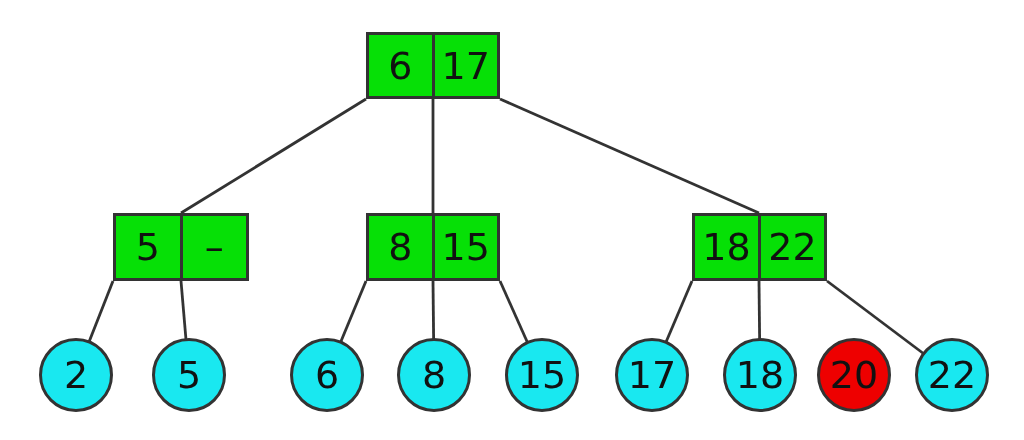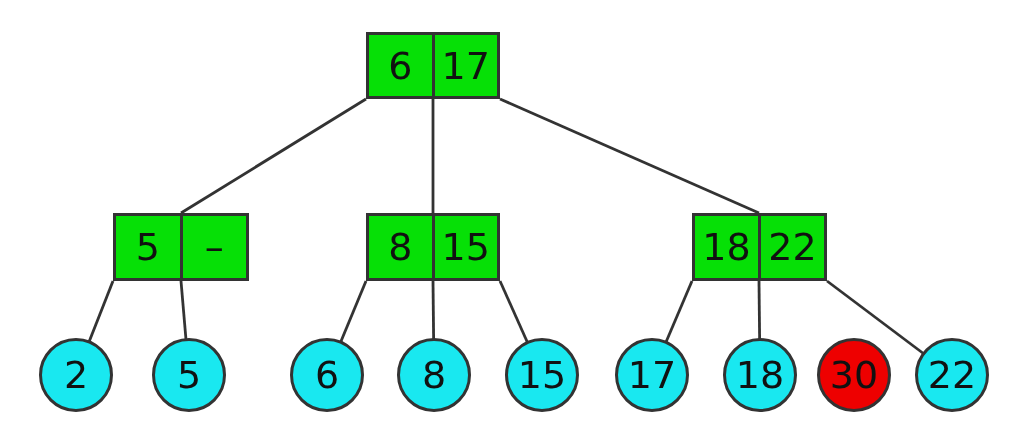--- a/index.html
+++ b/index.html
@@ -110,16 +110,16 @@
     <span class="cell">22</span>
   </div>
 
   <div class="leaf" style="left:39px;  top:338px;">2</div>
   <div class="leaf" style="left:152px; top:338px;">5</div>
   <div class="leaf" style="left:290px; top:338px;">6</div>
   <div class="leaf" style="left:397px; top:338px;">8</div>
   <div class="leaf" style="left:505px; top:338px;">15</div>
   <div class="leaf" style="left:615px; top:338px;">17</div>
   <div class="leaf" style="left:723px; top:338px;">18</div>
-  <div class="leaf highlight" style="left:817px; top:338px;">30</div>
+  <div class="leaf highlight" style="left:817px; top:338px;">20</div>
   <div class="leaf" style="left:915px; top:338px;">22</div>
 
 </div>
 
 </body></html>

